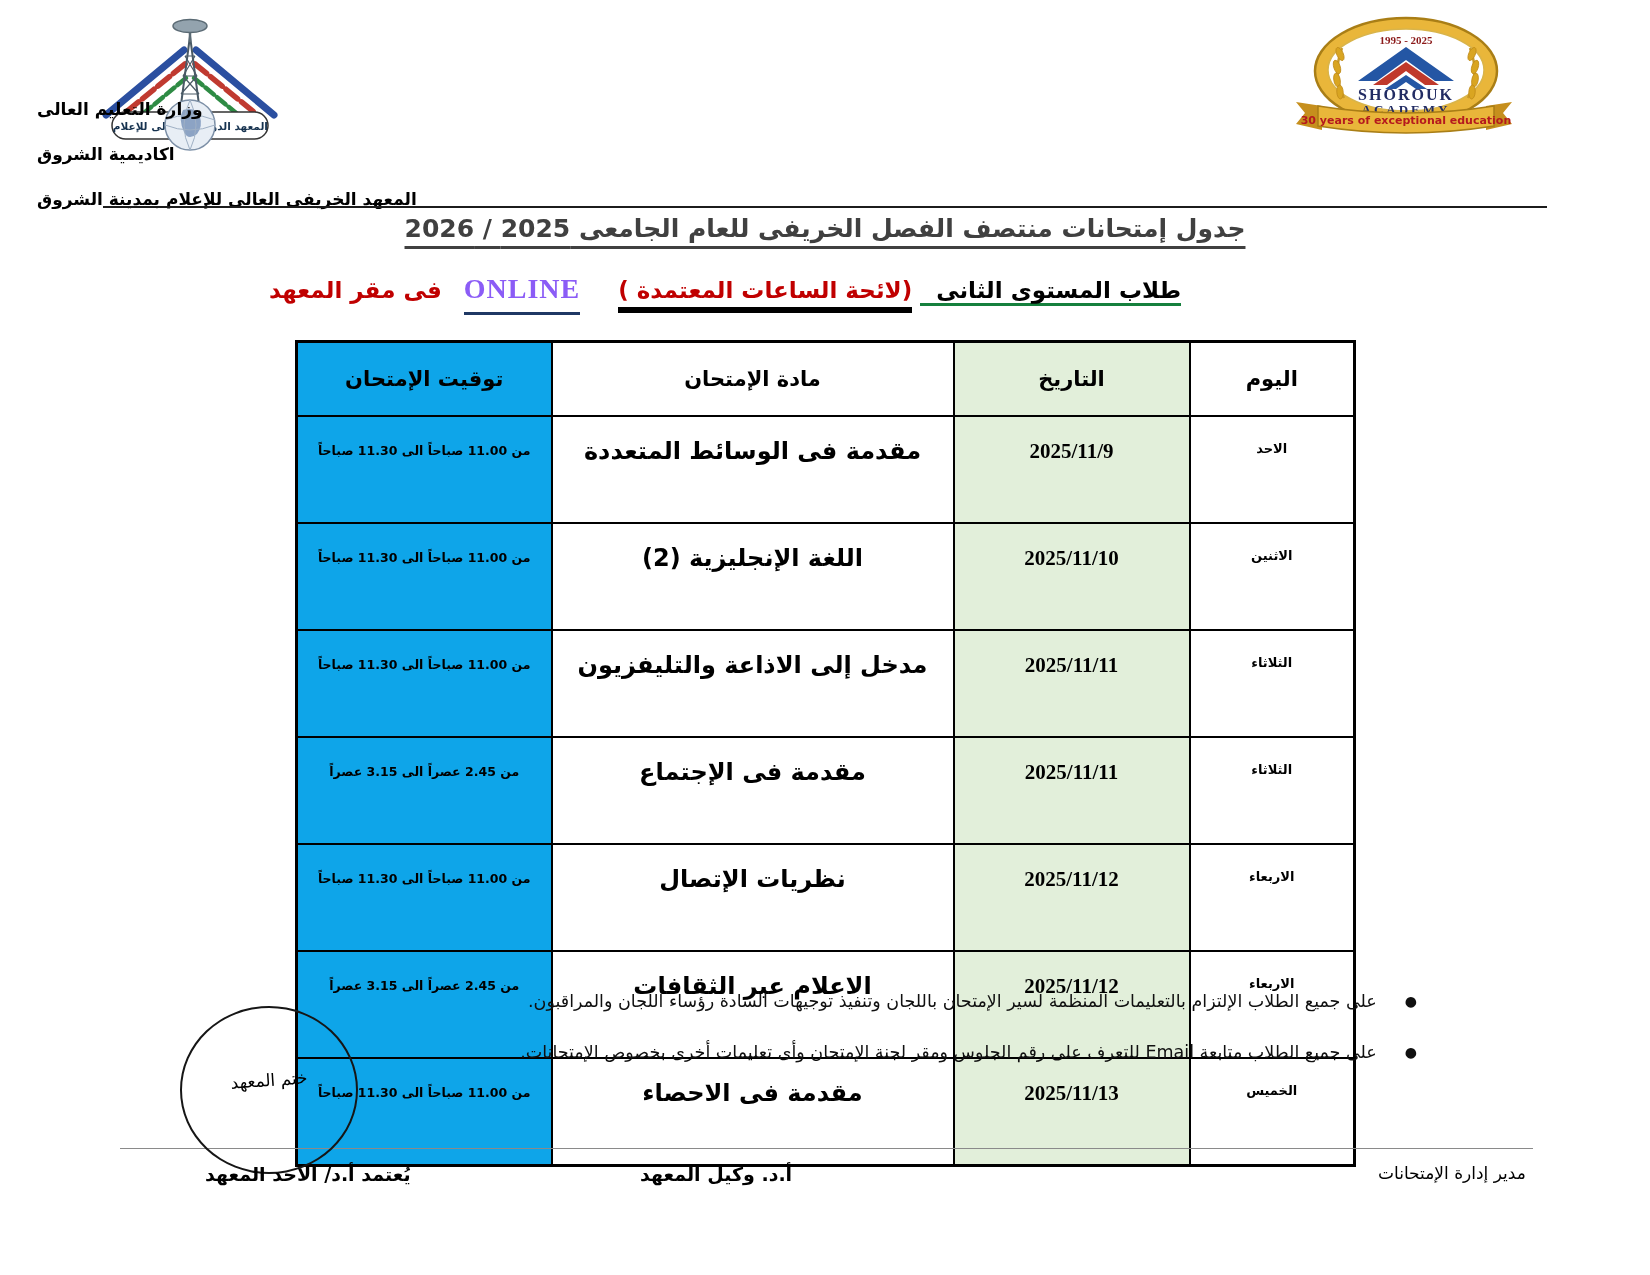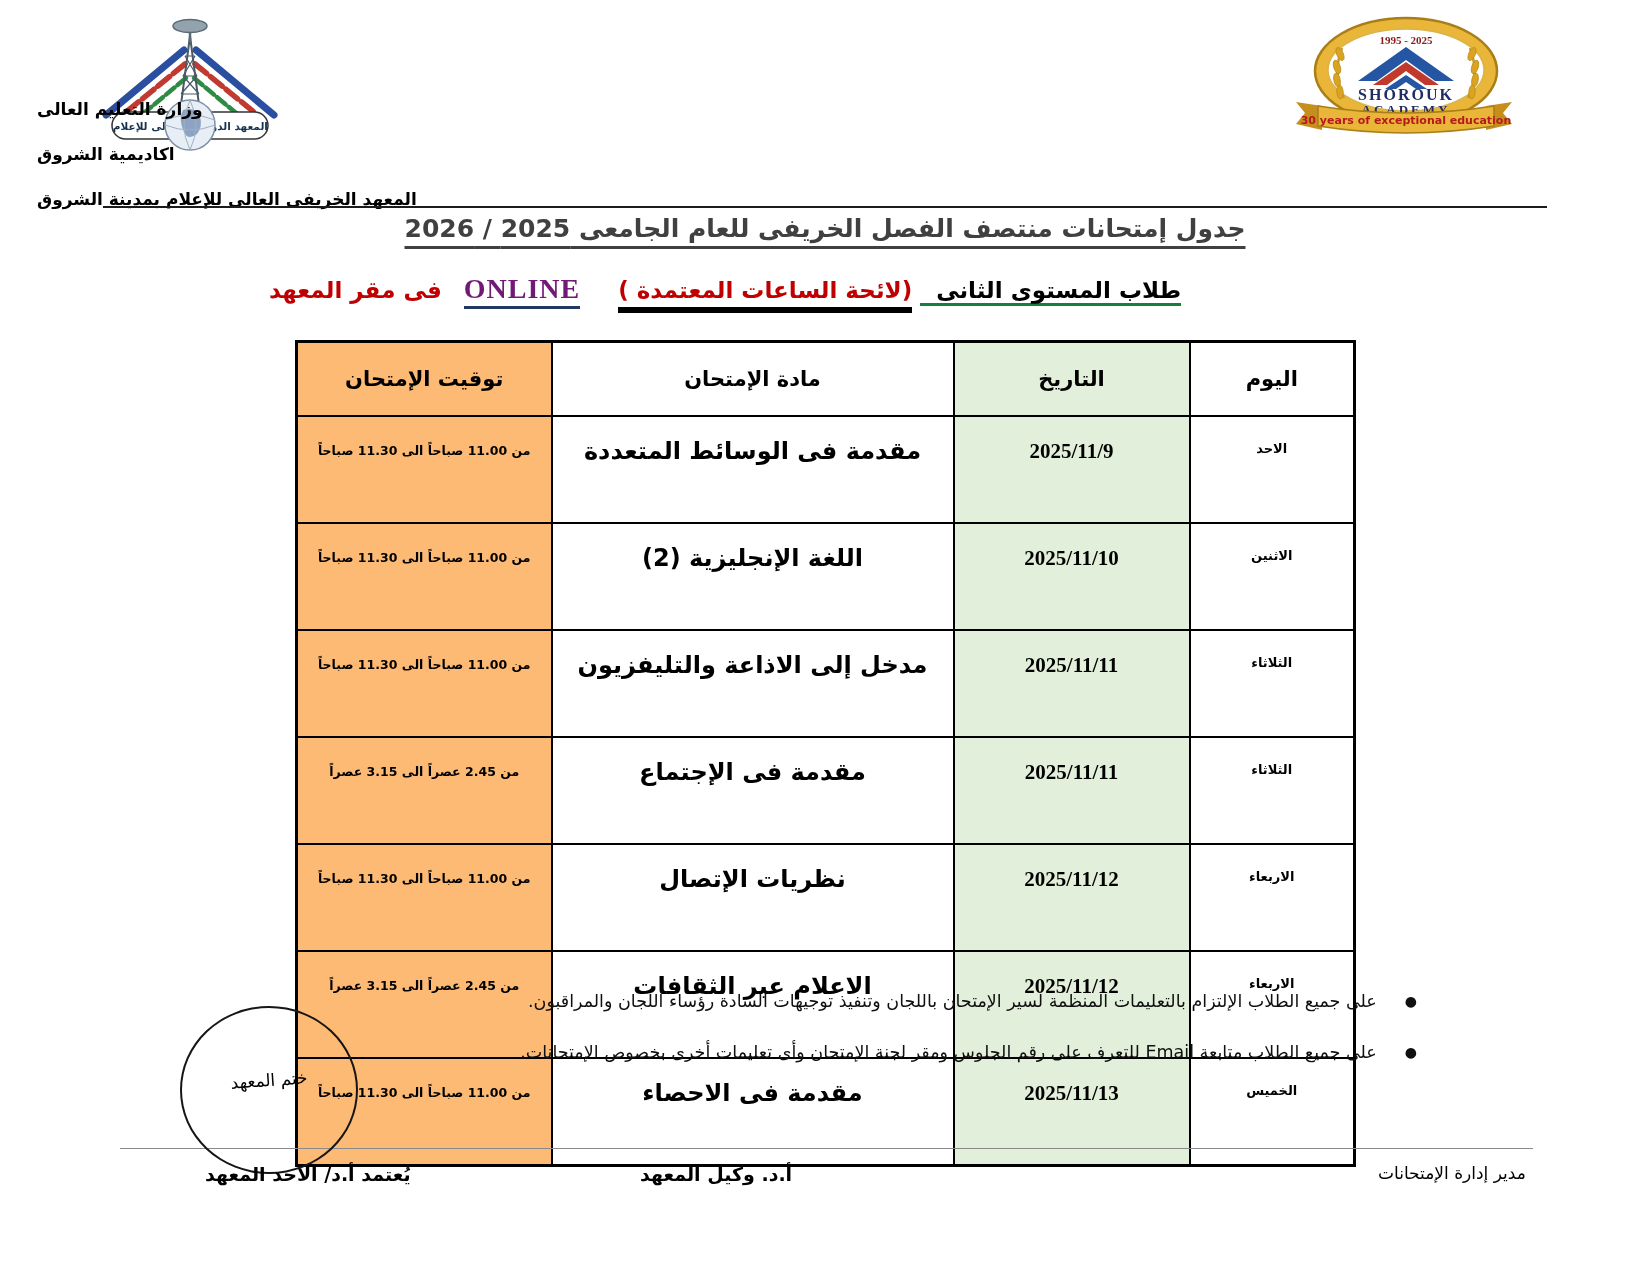--- a/index.html
+++ b/index.html
@@ -17,31 +17,31 @@
   .top-rule { position:absolute; top:206px; left:103px; width:1444px; border-top:2px solid #1c1c1c; }
   
   .doc-title { position:absolute; top:214px; left:0; right:0; text-align:center; direction:rtl;
     font-size:25px; font-weight:bold; color:#404040; }
   .doc-title .u { text-decoration:underline; text-decoration-thickness:2.5px; text-underline-offset:9px; }
   
   .subtitle { position:absolute; top:273px; left:0; right:200px; text-align:center; direction:rtl;
     font-size:23px; font-weight:bold; white-space:nowrap; }
   .seg-level   { color:#000; border-bottom:3px solid #15803d; padding-bottom:0; padding-left:16px; }
   .seg-bylaw   { color:#C00000; border-bottom:6px solid #000000; padding-bottom:4px; margin-left:30px; }
-  .seg-online  { color:#701a75; font-family:"Liberation Serif", serif; font-size:28px;
-                 border-bottom:3.5px solid #1F3864; padding-bottom:2px; margin-left:14px; letter-spacing:1px; }
+  .seg-online  { color:#8b5cf6; font-family:"Liberation Serif", serif; font-size:28px;
+                 border-bottom:3.5px solid #1F3864; padding-bottom:8px; margin-left:14px; letter-spacing:1px; }
   .seg-location{ color:#C00000; }
   
   table.exam-table { position:absolute; top:340px; left:295px; width:1058px;
     border-collapse:collapse; direction:rtl; table-layout:fixed; border:3px solid #000; }
   .exam-table th, .exam-table td { border:2px solid #000; text-align:center; overflow:hidden; }
   .exam-table thead th { height:70px; font-size:21px; font-weight:bold; vertical-align:middle; }
   .exam-table tbody td { height:78px; vertical-align:top;text-align:center; }
   .bg-date { background:#E2EFDA; }
-  .bg-time { background:#fdba74; }
+  .bg-time { background:#0ea5e9; }
   td.c-day  { font-size:13px; font-weight:bold; padding-top:24px; }
   td.c-date { font-size:21px; font-weight:bold; font-family:"Liberation Serif", serif; padding-top:22px; direction:ltr; }
   td.c-subject { font-size:24px; font-weight:bold; padding-top:20px; }
   td.c-time { font-size:12.5px; font-weight:bold; padding-top:26px; }
   
   .notes { position:absolute; top:990px; right:233px; width:1190px; direction:rtl; }
   .note { display:flex; gap:28px; align-items:flex-start; font-size:17.5px; margin-bottom:27px; color:#101010; }
   .note .bullet { font-size:14px; line-height:1.6; }
   .note .txt { line-height:1.35; }
   

